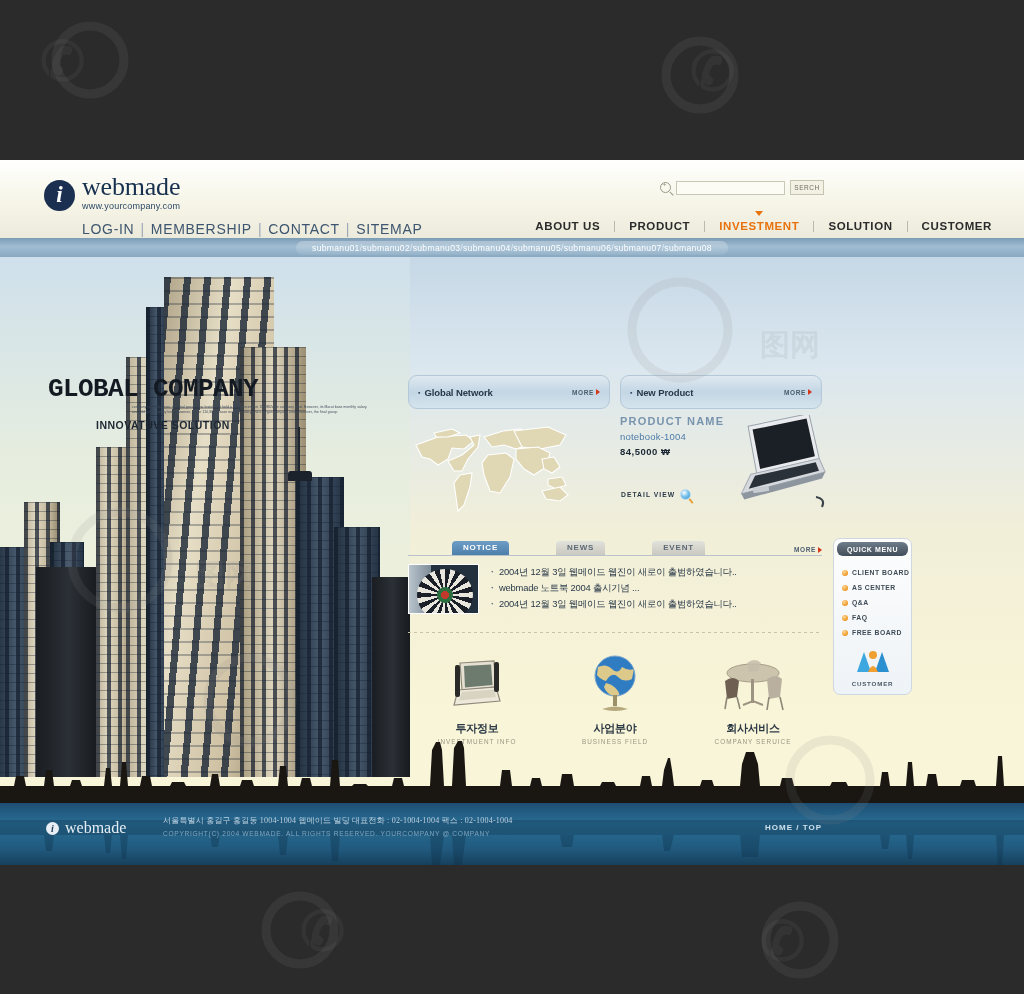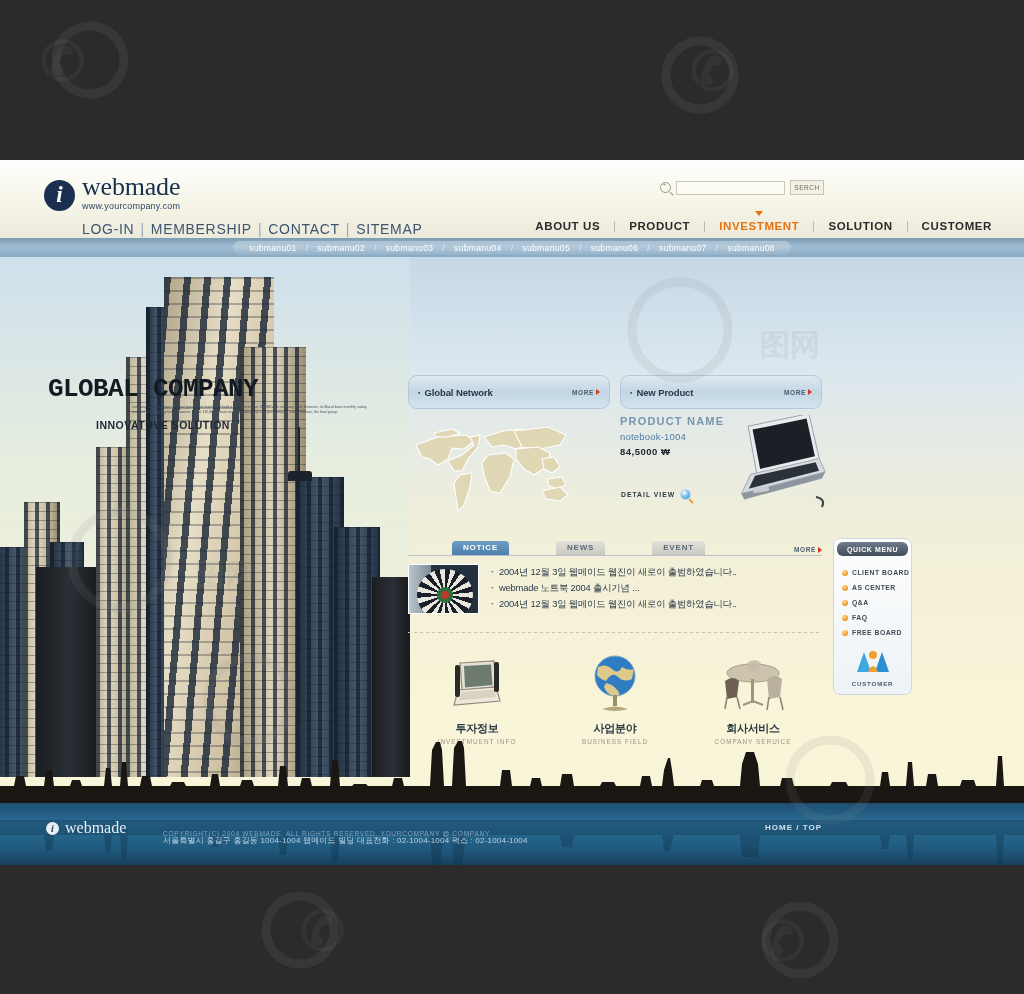--- a/index.html
+++ b/index.html
@@ -53,21 +53,21 @@
   #mainnav .item.active:before{ content:""; position:absolute; left:50%; top:-9px;
         margin-left:-4px; border-left:4px solid transparent; border-right:4px solid transparent;
         border-top:5px solid #e8720c; }
   #mainnav .bar{ width:1px; height:11px; background:#b9b9ad; }
 
   
   #submenu{ position:relative; width:100%; height:19px;
             background:linear-gradient(to bottom,#7c9cb5 0%,#9fbcd2 45%,#89a9c2 100%);
             display:flex; align-items:center; justify-content:center; }
   #submenu .pill{ background:linear-gradient(to bottom,rgba(255,255,255,.30),rgba(255,255,255,.06));
-                  border-radius:9px; padding:2px 16px; display:flex; gap:9px;
+                  border-radius:9px; padding:2px 16px; display:flex; gap:0;
                   font-size:8.6px; color:#fdfdfd; letter-spacing:.3px; }
   #submenu .pill .sep{ color:#e2ecf4; }
   #submenu .pill a{ color:#ffffff; text-decoration:none; }
 
   
   #body{ position:relative; width:100%; height:608px; overflow:hidden;
          background:linear-gradient(to bottom,#c6d8e6 0%,#dbe7ef 18%,#f2efd9 45%,#f7f3d7 68%,#f9f5d8 74%,#f9f5d8 78%); }
 
   
   #photo{ position:absolute; left:0; top:0; width:410px; height:520px; overflow:hidden; }
@@ -193,22 +193,22 @@
   #sil{ position:absolute; left:0; bottom:62px; width:1024px; height:63px; }
   #refl{ position:absolute; left:0; bottom:0; width:1024px; height:45px;
          transform:scaleY(-1); opacity:.30; }
 
   #footer{ position:absolute; left:0; bottom:0; width:1024px; height:62px; z-index:5; }
   #f-logo{ position:absolute; left:46px; top:16px; display:flex; align-items:center; gap:6px; }
   #f-logo .dot{ width:13px;height:13px;border-radius:50%;background:#e8eef3;color:#1d3a57;
                 font-family:"Liberation Serif",serif;font-style:italic;font-size:10px;
                 text-align:center;line-height:13px;font-weight:bold; }
   #f-logo .nm{ font-family:"Liberation Serif",serif; font-size:16px; color:#e6eef5; }
-  #f-addr{ position:absolute; left:163px; top:31px; font-size:8px; color:#bcd2e2;
-           letter-spacing:.2px; line-height:13px; }
+  #f-addr{ position:absolute; left:163px; top:11px; font-size:8px; color:#bcd2e2;
+           letter-spacing:.2px; line-height:13px;font-family:Liberation Serif, serif; }
   #f-copy{ position:absolute; left:163px; top:27px; font-size:6.6px; color:#7fa5c0;
            letter-spacing:.7px; }
   #f-top{ position:absolute; right:202px; top:20px; font-size:8px; font-weight:bold;
           color:#cfe0ec; letter-spacing:1px; cursor:pointer; }
 </style>
 </head>
 <body>
 
 <div id="frame">
 

